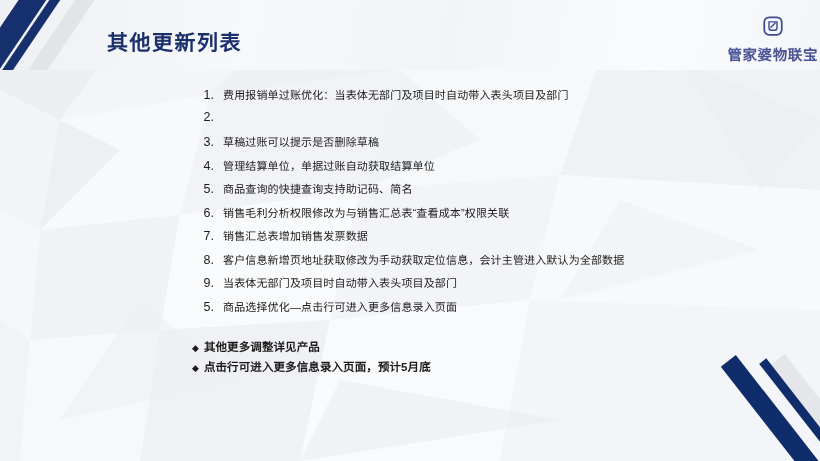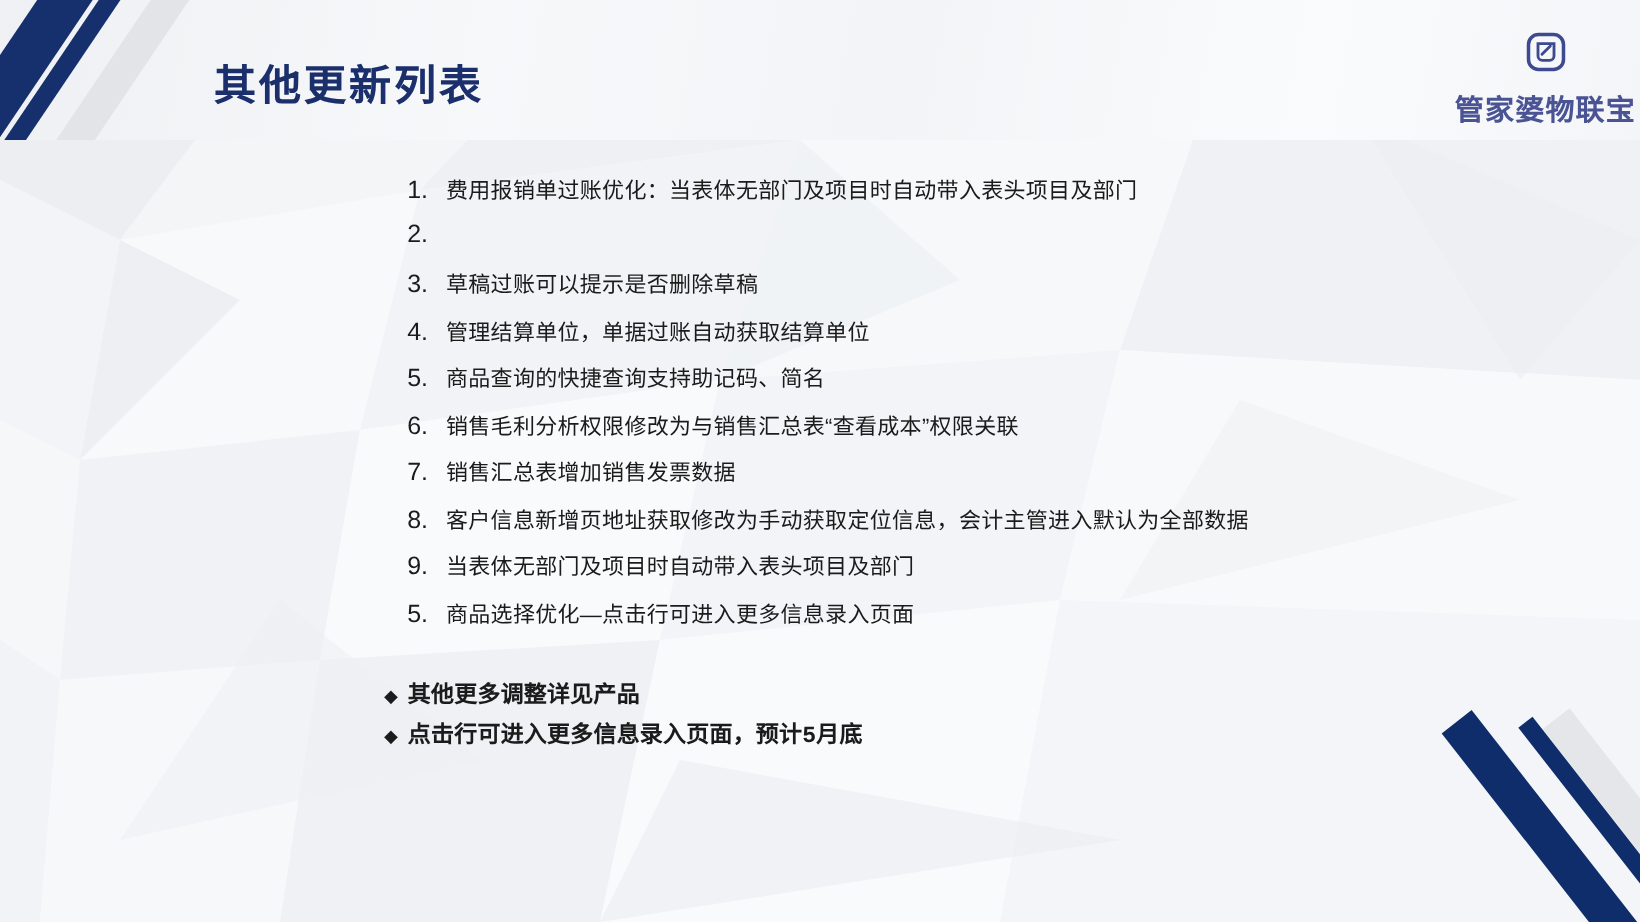--- a/index.html
+++ b/index.html
@@ -168,21 +168,20 @@
     font-size: 9px;
     color: #1b1b1b;
     margin-right: 5px;
     line-height: 1;
   }
   .note-text {
     font-size: 11.5px;
     font-weight: bold;
     color: #1b1b1b;
     letter-spacing: 0.1px;
-    font-family: Liberation Mono, monospace;
   }
 
   
   .corner-br {
     position: absolute;
     right: 0;
     bottom: 0;
     width: 250px;
     height: 120px;
     overflow: hidden;

